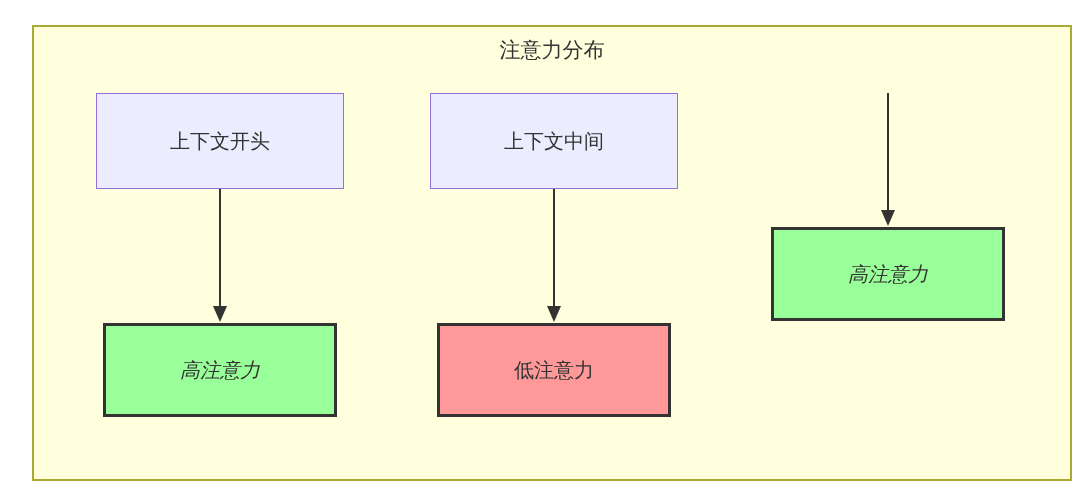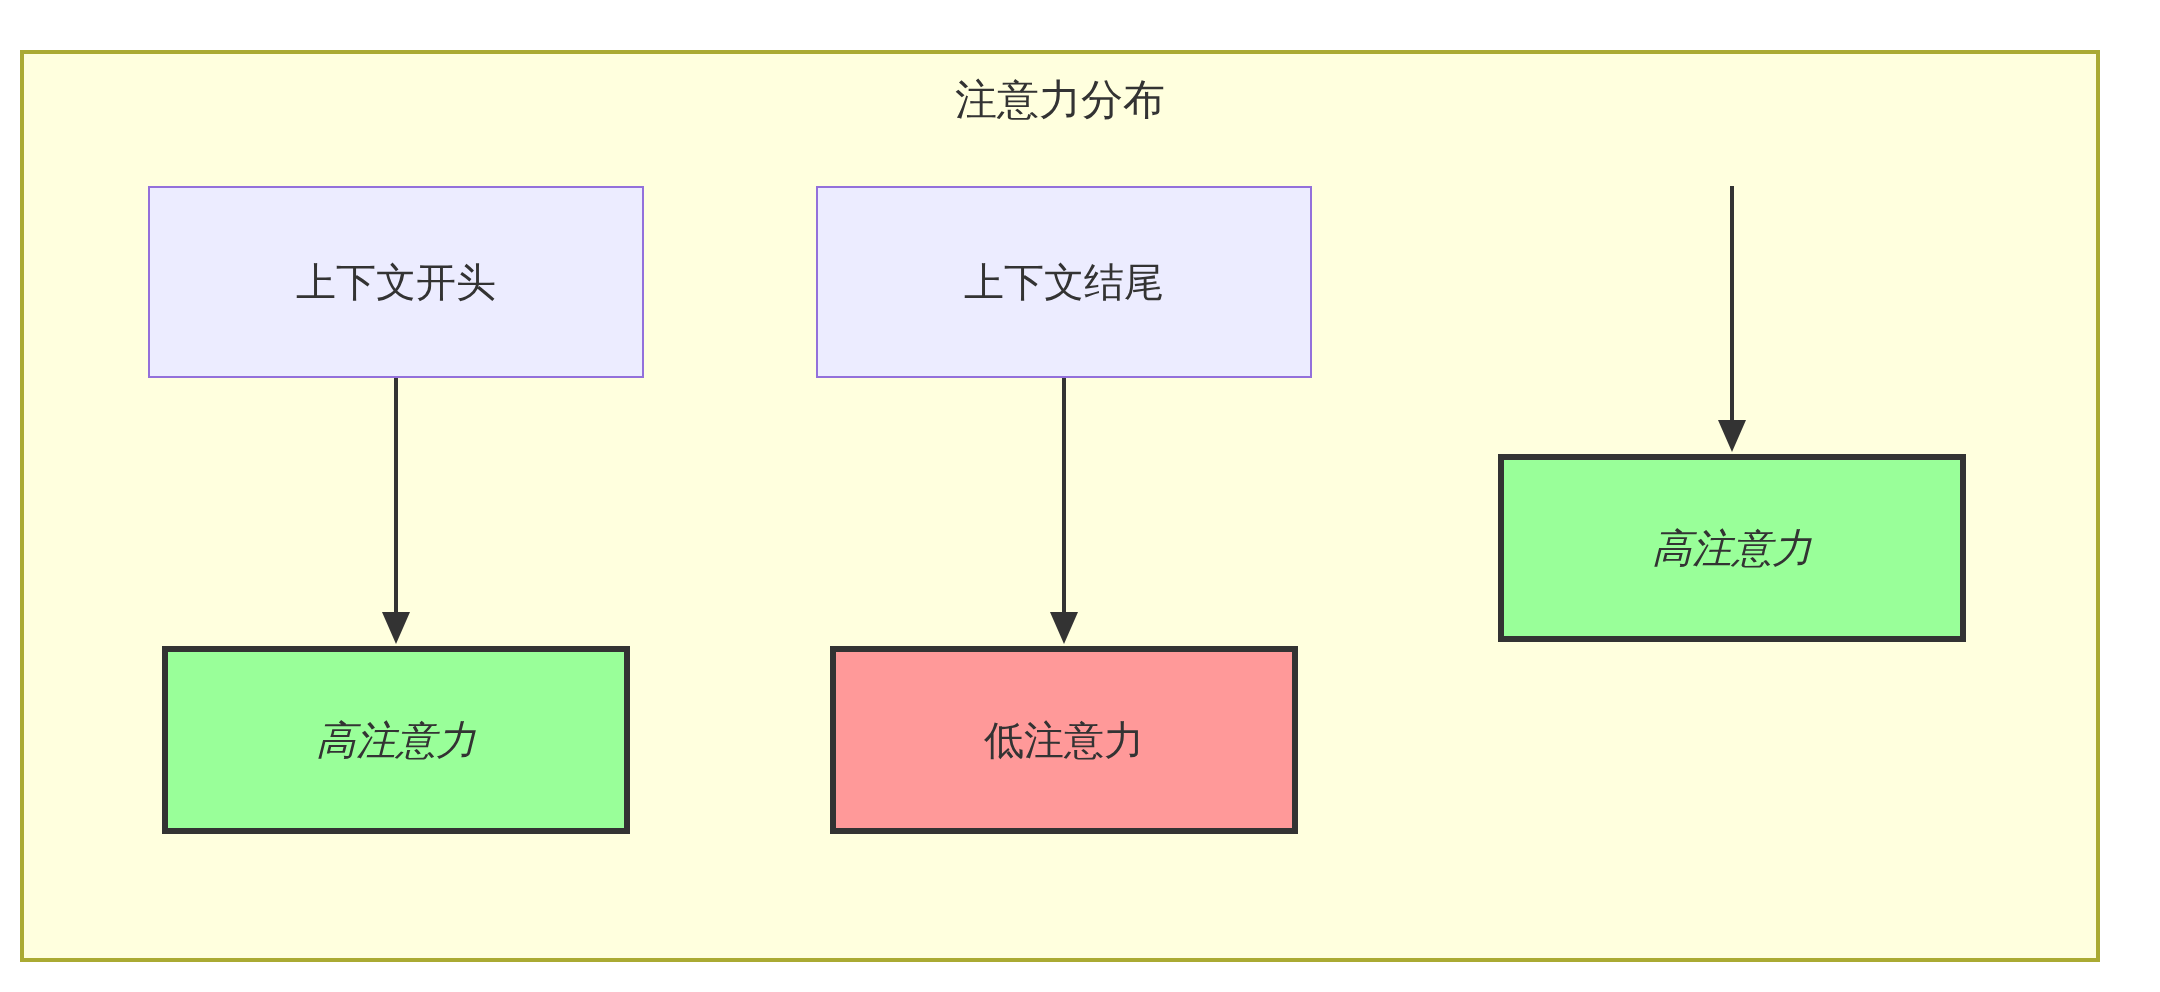--- a/index.html
+++ b/index.html
@@ -6,21 +6,21 @@
   .canvas {
     position: relative;
     width: 1080px;
     height: 496px;
     background: #ffffff;
     font-family: "Liberation Sans", "DejaVu Sans", sans-serif;
     color: var(--text-color, #333333);
   }
   .subgraph {
     position: absolute;
-    left: 10px;
+    left: 32px;
     top: 25px;
     width: 1040px;
     height: 456px;
     box-sizing: border-box;
     background: var(--subgraph-fill, #ffffde);
     border: 2px solid var(--subgraph-stroke, #aaaa33);
   }
   .subgraph-title {
     position: absolute;
     top: 9px;
@@ -86,21 +86,21 @@
         <line x1="10" y1="0" x2="10" y2="119"></line>
         <polygon points="3,117 17,117 10,133"></polygon>
       </svg>
       <div class="node result-node result-high">
         <span>高注意力</span>
       </div>
     </div>
 
     <div class="column col-2">
       <div class="node source-node">
-        <span>上下文结尾</span>
+        <span>上下文中间</span>
       </div>
       <svg class="arrow" width="20" height="134" viewBox="0 0 20 134">
         <line x1="10" y1="0" x2="10" y2="119"></line>
         <polygon points="3,117 17,117 10,133"></polygon>
       </svg>
       <div class="node result-node result-low">
         <span>低注意力</span>
       </div>
     </div>
 

